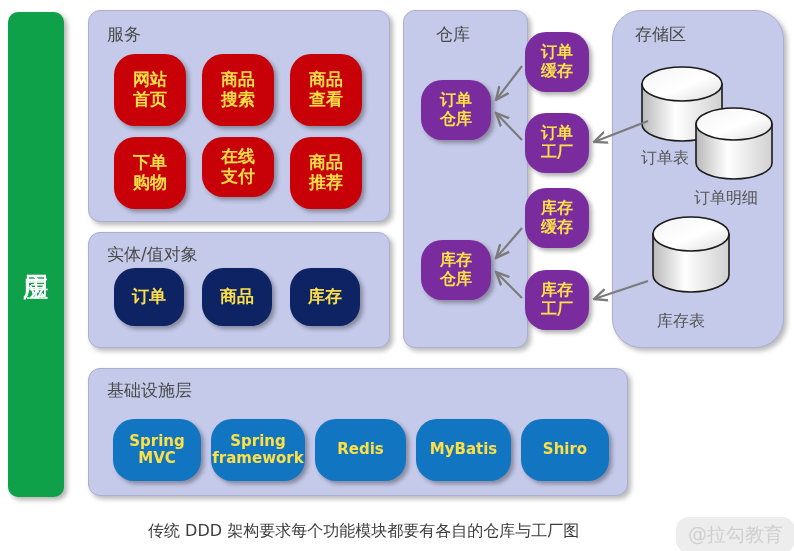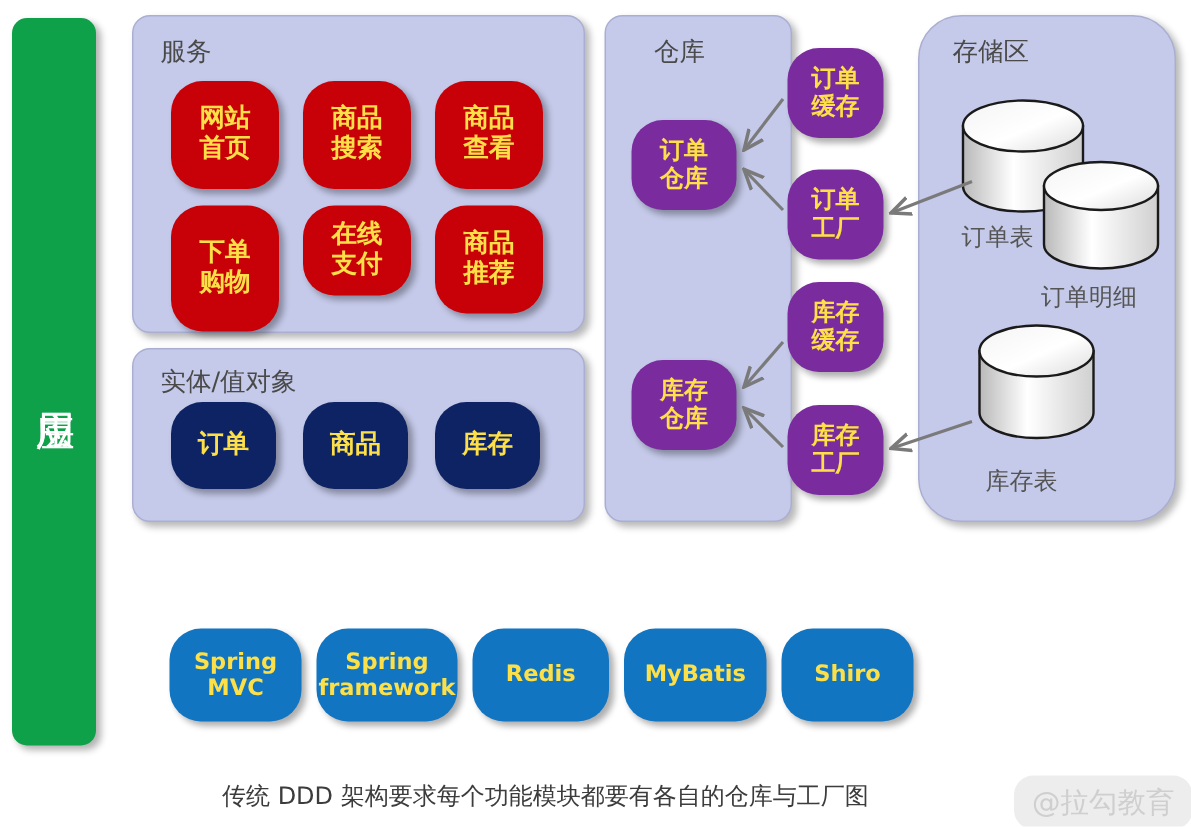--- a/index.html
+++ b/index.html
@@ -105,34 +105,37 @@
 
   <div class="node panel" style="left:88px;top:10px;width:302px;height:212px;">
     <span class="panel-title" style="left:18px;top:12px;">服务</span>
   </div>
   <div class="node tile red" style="left:114px;top:54px;width:72px;height:72px;">网站
 首页</div>
   <div class="node tile red" style="left:202px;top:54px;width:72px;height:72px;">商品
 搜索</div>
   <div class="node tile red" style="left:290px;top:54px;width:72px;height:72px;">商品
 查看</div>
-  <div class="node tile red" style="left:114px;top:137px;width:72px;height:84px;">下单
+  <div class="node tile red" style="left:114px;top:137px;width:72px;height:72px;">下单
 购物</div>
   <div class="node tile red" style="left:202px;top:137px;width:72px;height:60px;">在线
 支付</div>
   <div class="node tile red" style="left:290px;top:137px;width:72px;height:72px;">商品
 推荐</div>
 
   <div class="node panel" style="left:88px;top:232px;width:302px;height:116px;">
     <span class="panel-title" style="left:18px;top:10px;">实体/值对象</span>
   </div>
   <div class="node tile navy" style="left:114px;top:268px;width:70px;height:58px;">订单</div>
   <div class="node tile navy" style="left:202px;top:268px;width:70px;height:58px;">商品</div>
   <div class="node tile navy" style="left:290px;top:268px;width:70px;height:58px;">库存</div>
 
+  <div class="node panel" style="left:88px;top:368px;width:540px;height:128px;">
+    <span class="panel-title" style="left:18px;top:10px;">基础设施层</span>
+  </div>
   <div class="node tile blue" style="left:113px;top:419px;width:88px;height:62px;">Spring
 MVC</div>
   <div class="node tile blue" style="left:211px;top:419px;width:94px;height:62px;">Spring
 framework</div>
   <div class="node tile blue" style="left:315px;top:419px;width:91px;height:62px;">Redis</div>
   <div class="node tile blue" style="left:521px;top:419px;width:88px;height:62px;">Shiro</div>
   <div class="node tile blue" style="left:416px;top:419px;width:95px;height:62px;">MyBatis</div>
 
   <div class="node panel" style="left:403px;top:10px;width:125px;height:338px;">
     <span class="panel-title" style="left:32px;top:12px;">仓库</span>

